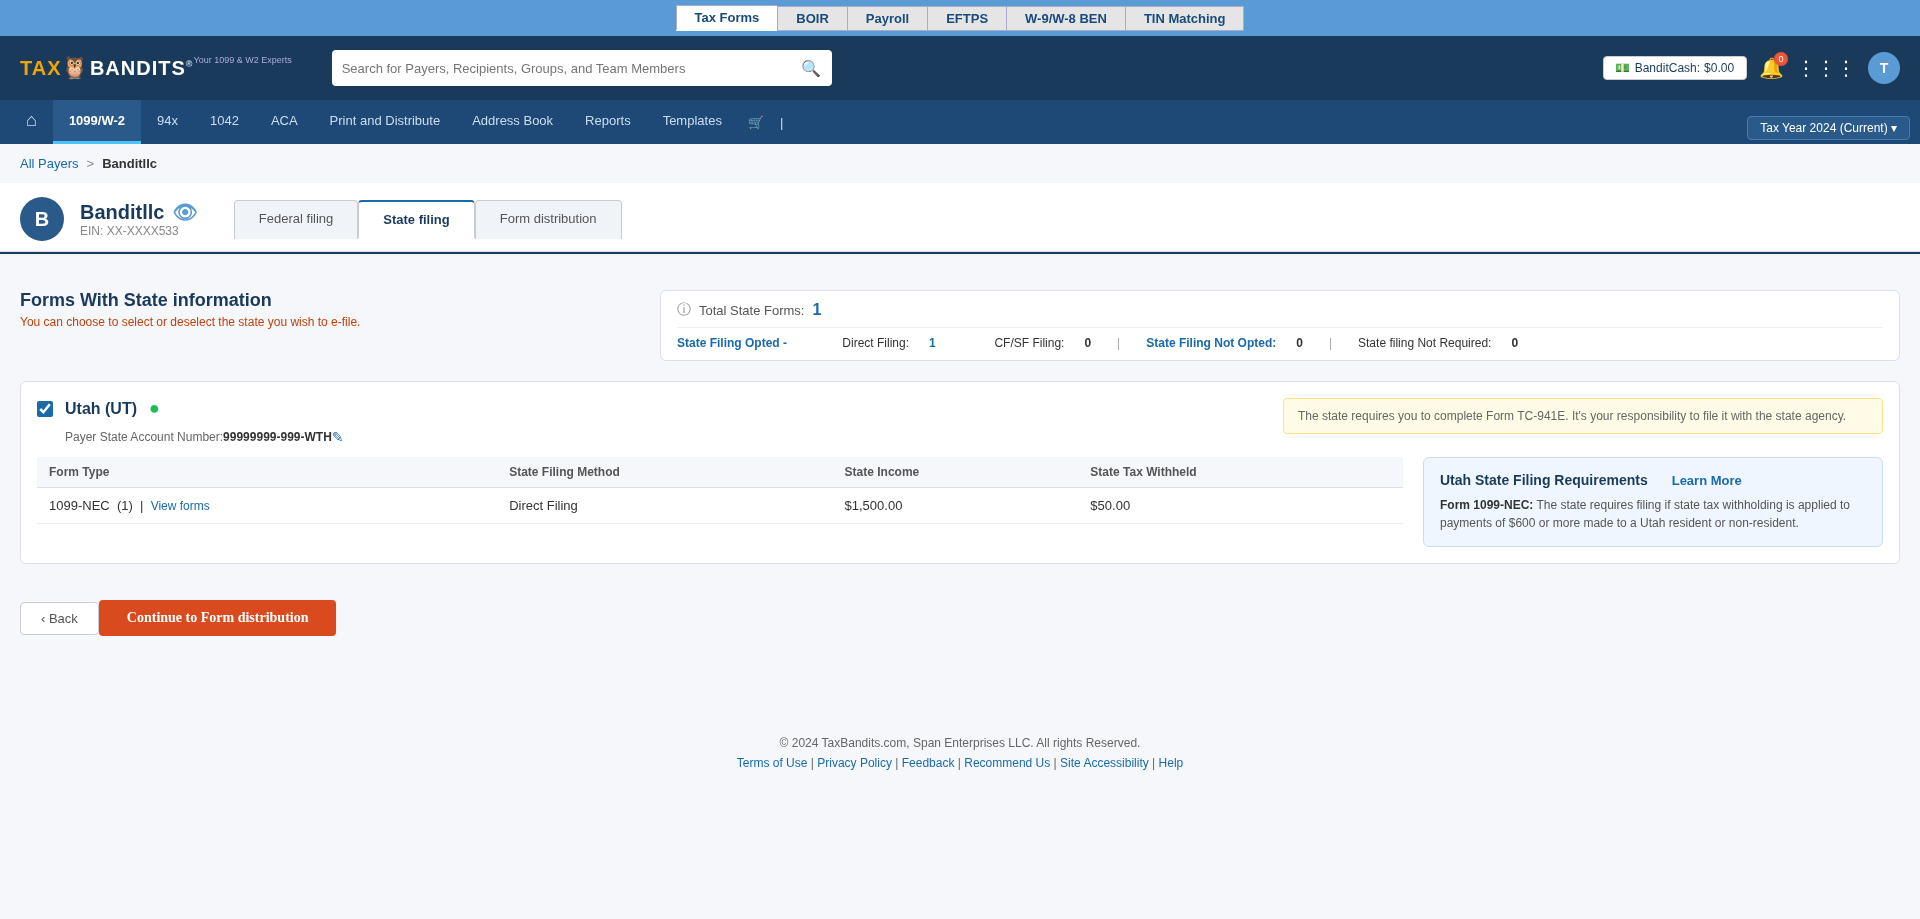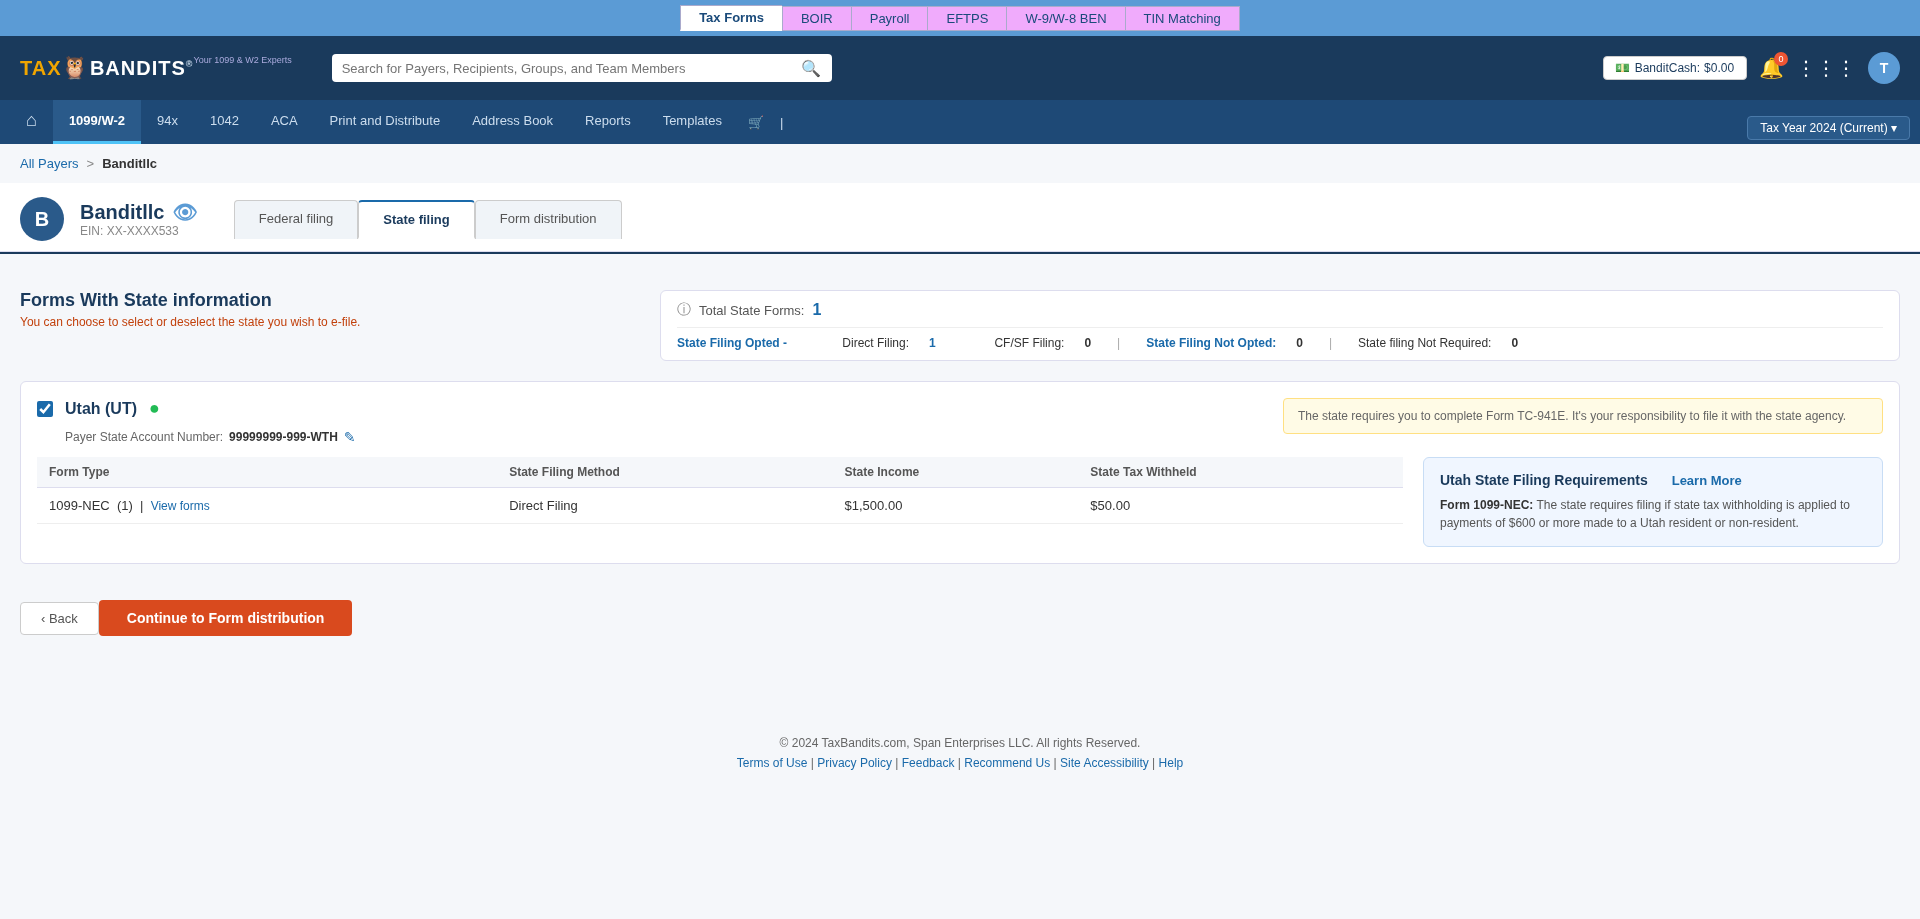--- a/index.html
+++ b/index.html
@@ -1,30 +1,30 @@
 <!DOCTYPE html>
 <html><head>
   <meta charset="utf-8">
   <style>
     * { box-sizing: border-box; margin: 0; padding: 0; }
     body { font-family: Arial, sans-serif; font-size: 13px; background: #f5f7fa; color: #333; min-width: 1200px; }
 
     
     .top-nav { background: #5b9bd5; display: flex; align-items: center; justify-content: center; gap: 0; height: 36px; }
-    .top-nav-item { background: #f0abfc; border: 1px solid #aac; padding: 4px 18px; font-size: 13px; cursor: pointer; color: #1a4a7a; font-weight: 400; }
+    .top-nav-item { background: #e5e5e5; border: 1px solid #aac; padding: 4px 18px; font-size: 13px; cursor: pointer; color: #1a4a7a; font-weight: 700; }
     .top-nav-item.active { background: #fff; font-weight: 700; border-bottom: 2px solid #fff; }
     .top-nav-item:not(:last-child) { border-right: none; }
 
     
     .header { background: #1a3a5c; display: flex; align-items: center; padding: 0 20px; height: 64px; gap: 20px; }
     .logo-area { display: flex; flex-direction: row; }
     .logo-name { color: #fff; font-size: 20px; font-weight: 900; letter-spacing: 1px; }
     .logo-name span { color: #f0a500; }
     .logo-sub { color: #aad; font-size: 9px; }
-    .search-bar { flex: 1; max-width: 500px; display: flex; align-items: center; background: #fff; border-radius: 4px; padding: 0 10px; height: 28px; margin: 0 20px; }
+    .search-bar { flex: 1; max-width: 500px; display: flex; align-items: center; background: #fff; border-radius: 4px; padding: 0 10px; height: 36px; margin: 0 20px; }
     .search-bar input { border: none; outline: none; flex: 1; font-size: 13px; color: #888; }
     .search-icon { color: #888; font-size: 16px; }
     .header-right { display: flex; align-items: center; gap: 12px; margin-left: auto; }
     .bandit-cash { background: #fff; border: 1px solid #ccc; border-radius: 4px; padding: 4px 12px; font-size: 12px; color: #1a3a5c; display: flex; align-items: center; gap: 4px; }
     .notif-btn { color: #fff; font-size: 20px; position: relative; cursor: pointer; background: none; border: none; }
     .notif-badge { position: absolute; top: -4px; right: -4px; background: #e53; color: #fff; border-radius: 50%; font-size: 9px; width: 14px; height: 14px; display: flex; align-items: center; justify-content: center; }
     .grid-btn { color: #fff; font-size: 20px; cursor: pointer; background: none; border: none; }
     .avatar { background: #5b9bd5; color: #fff; border-radius: 50%; width: 32px; height: 32px; display: flex; align-items: center; justify-content: center; font-weight: 700; font-size: 14px; }
 
     
@@ -70,40 +70,40 @@
     .stat-val { font-weight: 700; color: #1a6aaa; margin-left: 4px; }
     .stat-val.black { color: #333; }
     .stat-sep { color: #aaa; margin: 0 10px; }
 
     
     .state-block { background: #fff; border: 1px solid #dde; border-radius: 6px; padding: 16px; margin-bottom: 16px; }
     .state-block-header { display: flex; align-items: center; gap: 12px; margin-bottom: 10px; }
     .state-checkbox { width: 16px; height: 16px; accent-color: #1a6aaa; cursor: pointer; }
     .state-name { font-size: 16px; font-weight: 700; color: #1a3a5c; }
     .state-dot { color: #22bb55; font-size: 18px; }
-    .account-info { font-size: 12px; color: #666; display: flex; align-items: center; gap: 6px; margin-left: 28px; }
+    .account-info { font-size: 12px; color: #666; display: flex; align-items: center; margin-left: 28px; }
     .edit-icon { color: #1a6aaa; cursor: pointer; font-size: 14px; }
     .state-notice { background: #fffbe6; border: 1px solid #ffe082; border-radius: 4px; padding: 10px 14px; font-size: 12px; color: #666; max-width: 600px; margin-left: auto; flex: 1; }
 
     .state-block-content { display: flex; gap: 20px; }
     .state-table-wrap { flex: 1; }
     .state-table { width: 100%; border-collapse: collapse; }
     .state-table th { background: #f5f7fa; text-align: left; padding: 8px 12px; font-size: 12px; color: #555; border-bottom: 1px solid #dde; }
     .state-table td { padding: 10px 12px; font-size: 13px; border-bottom: 1px solid #eee; }
     .view-forms-link { color: #1a6aaa; text-decoration: none; font-size: 12px; }
     .state-filing-req { flex: 0 0 460px; background: #f0f6ff; border: 1px solid #c8ddf5; border-radius: 6px; padding: 14px 16px; }
     .state-filing-req h4 { font-size: 14px; font-weight: 700; color: #1a3a5c; margin-bottom: 8px; display: flex; align-items: center; gap: 24px; }
     .learn-more { color: #1a6aaa; font-size: 13px; text-decoration: none; }
     .state-filing-req p { font-size: 12px; color: #555; line-height: 1.5; }
     .state-filing-req p strong { color: #333; }
 
     
     .footer-actions { display: flex; justify-content: flex-start; align-items: center; padding: 20px 0; margin-top: 10px; }
     .back-btn { border: 1px solid #ccc; background: #fff; padding: 8px 20px; border-radius: 4px; cursor: pointer; font-size: 13px; color: #555; display: flex; align-items: center; gap: 6px; }
-    .continue-btn { background: #d94a1e; color: #fff; border: none; padding: 10px 28px; border-radius: 4px; cursor: pointer; font-size: 14px; font-weight: 600; }
+    .continue-btn { background: #d94a1e; color: #fff; border: none; padding: 10px 28px; border-radius: 4px; cursor: pointer; font-size: 14px; font-weight: 600; font-family: Liberation Serif, serif; }
 
     
     .page-footer { text-align: center; padding: 20px; font-size: 12px; color: #666; margin-top: 40px; }
     .page-footer a { color: #1a6aaa; text-decoration: none; }
 
     
     .payer-section { background: #fff; padding: 14px 20px 0; border-bottom: 1px solid #dde; }
   </style>
 </head>
 <body>

